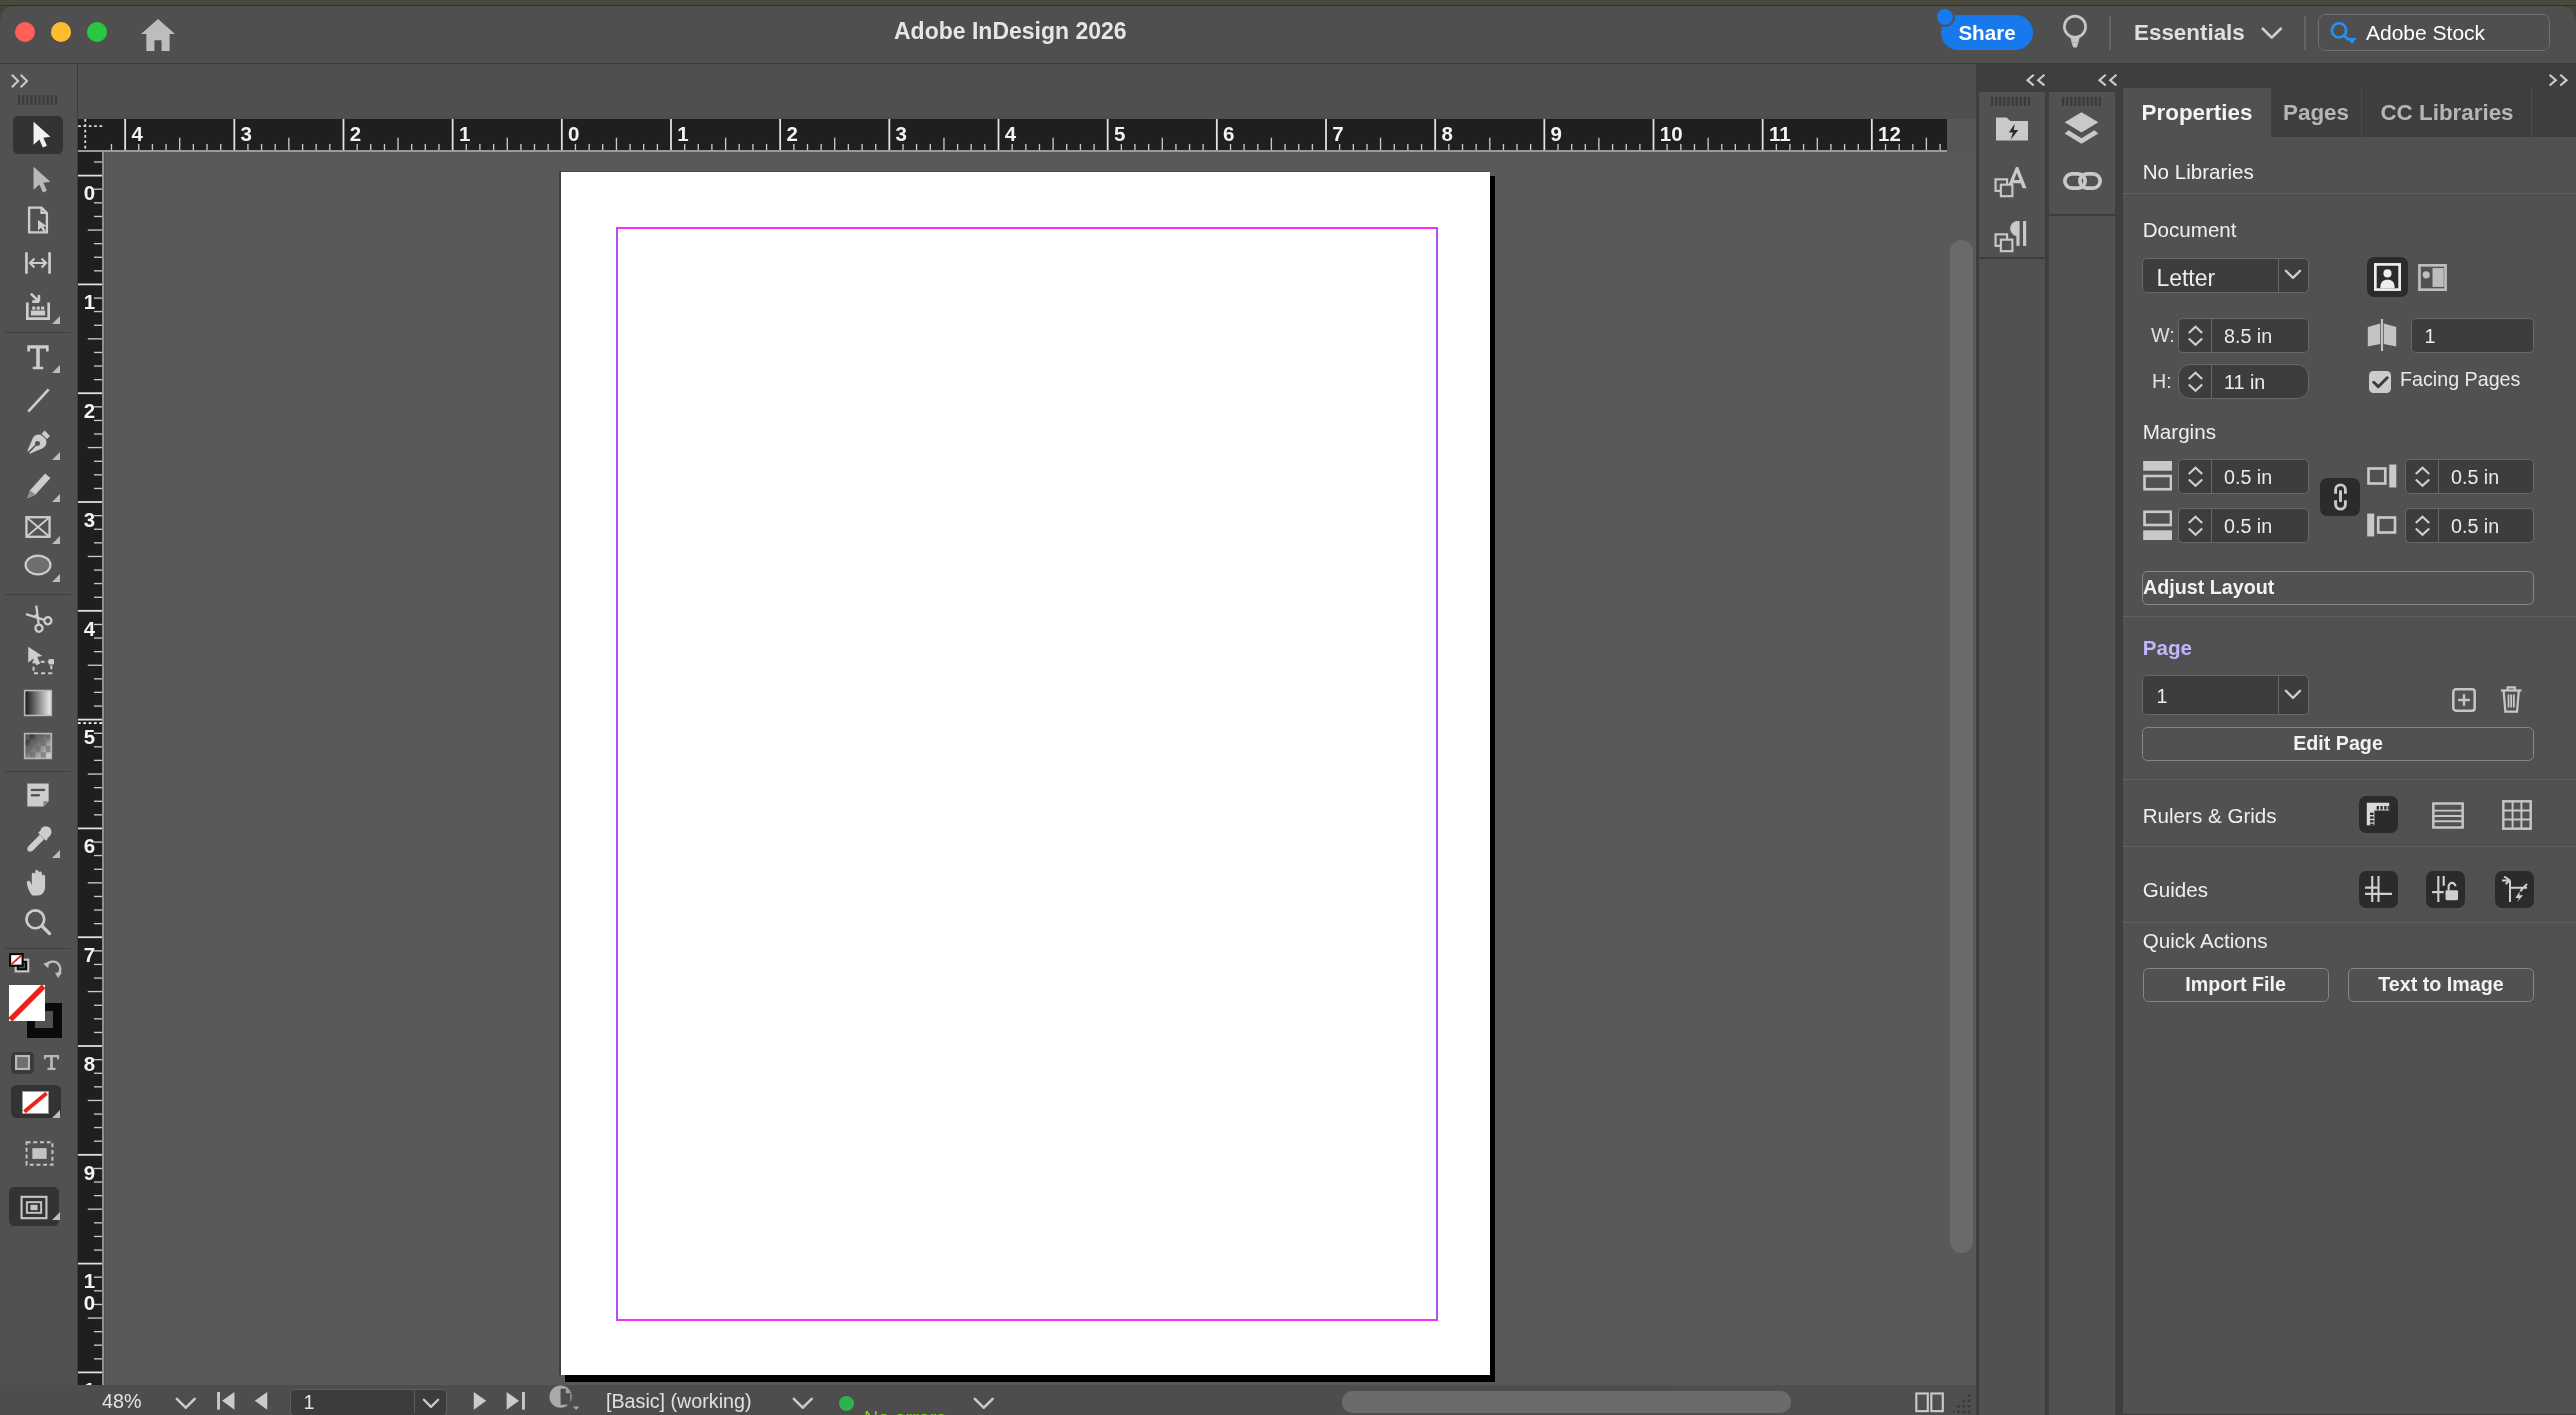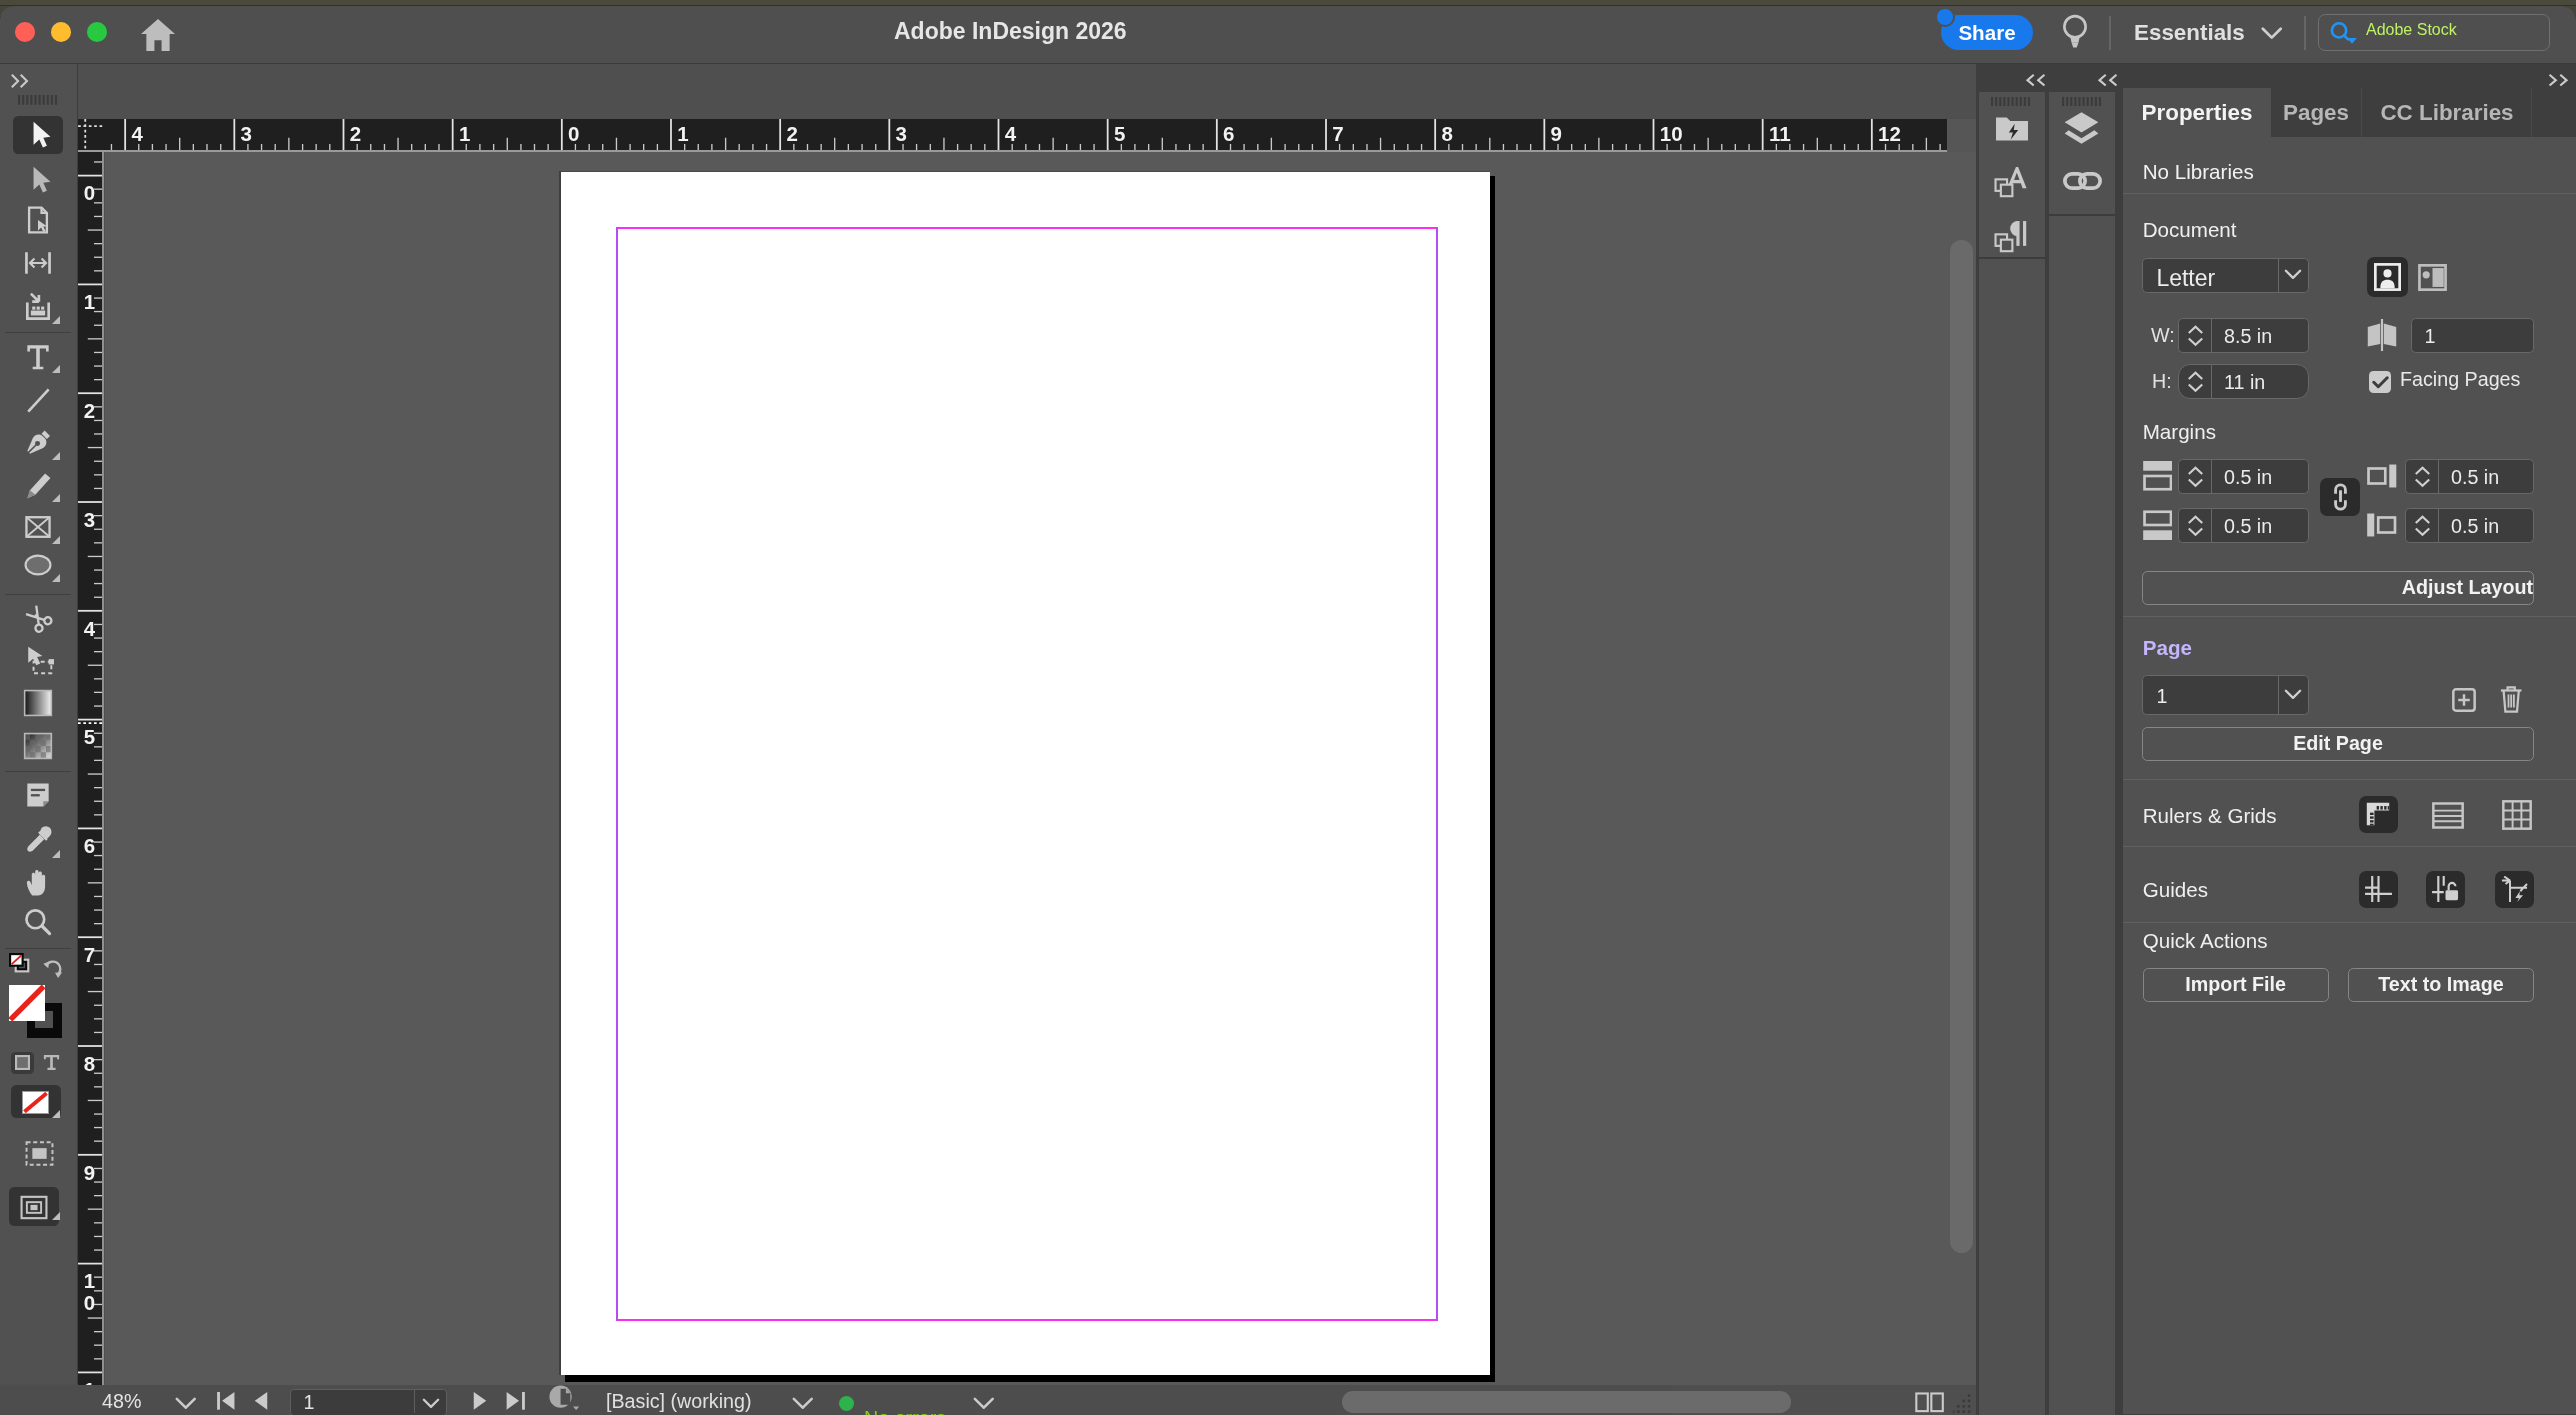--- a/index.html
+++ b/index.html
@@ -36,21 +36,21 @@
   <svg class="abs" style="left:2261px;top:26px" width="21.5" height="14.3" viewBox="0 0 24 16">
         <path d="M2 3 L12 13 L22 3" fill="none" stroke="#cfcfcf" stroke-width="3" stroke-linecap="round" stroke-linejoin="round"></path>
       </svg>
   <div class="abs" style="left:2304px;top:16px;width:1.8px;height:34px;background:#666666"></div>
   <div class="abs" style="left:2318px;top:14.3px;width:232px;height:37px;border:1.8px solid #707070;border-radius:7.2px">
     <svg class="abs" style="left:9.8px;top:5.4px" width="29" height="25" viewBox="0 0 32 28">
       <circle cx="11" cy="10.5" r="8" fill="none" stroke="#2293f5" stroke-width="3"></circle>
       <line x1="16.5" y1="16" x2="21" y2="20.5" stroke="#2293f5" stroke-width="3" stroke-linecap="round"></line>
       <path d="M20 19 L31 19 L25.5 25.5 Z" fill="#2293f5"></path>
     </svg>
-    <div class="abs" style="left:47px;top:5.4px;font-size:16px;color:#bef264;white-space:nowrap">Adobe Stock</div>
+    <div class="abs" style="left:47px;top:5.4px;font-size:21px;color:#ffffff;white-space:nowrap">Adobe Stock</div>
   </div>
 </div>
 
 
 <div class="abs" style="left:0;top:64px;width:78px;height:1320px;background:#515151;border-right:1.8px solid #3c3c3c">
   <svg class="abs" style="left:9px;top:9px" width="27" height="16" viewBox="0 0 30 18">
         <path d="M3 2 L10 9 L3 16 M13 2 L20 9 L13 16" fill="none" stroke="#c9c9c9" stroke-width="2.4"></path>
       </svg>
   <svg class="abs" style="left:18px;top:31px" width="41" height="9.8" viewBox="0 0 46 11">
         <rect x="0.0" y="0" width="2.4" height="11" fill="#3b3b3b"></rect>
@@ -770,21 +770,21 @@
   <rect x="0" y="4" width="8" height="26" fill="#c9c9c9"></rect>
   <rect x="12.5" y="8.5" width="19" height="17" fill="none" stroke="#c9c9c9" stroke-width="3"></rect>
 </svg>
           <div class="abs" style="left:282px;top:371px;width:129px;height:35px;background:#3d3d3d;border:0.9px solid #686868;border-radius:4.5px">
       <div class="abs" style="left:32px;top:0;width:1.3px;height:33px;background:#686868"></div>
       <svg class="abs" style="left:7.2px;top:6.3px" width="19" height="21.5" viewBox="0 0 21 24">
               <path d="M3 9 L10.5 2 L18 9 M3 15 L10.5 22 L18 15" fill="none" stroke="#cfcfcf" stroke-width="2.4"></path>
             </svg>
       <div class="abs" style="left:45px;top:6.3px;font-size:19.7px;color:#ececec">0.5 in</div>
     </div>
-          <div class="abs" style="left:19px;top:434px;width:392px;height:34px;border:1.8px solid #868686;border-radius:5.4px;font-size:19.7px;font-weight:bold;color:#f2f2f2;text-align:right;line-height:31px">Adjust Layout</div>
+          <div class="abs" style="left:19px;top:434px;width:392px;height:34px;border:1.8px solid #868686;border-radius:5.4px;font-size:19.7px;font-weight:bold;color:#f2f2f2;text-align:left;line-height:31px">Adjust Layout</div>
           <div class="abs" style="left:0;top:479px;width:453px;height:1.3px;background:#606060"></div>
           <div class="abs" style="left:19.7px;top:499px;font-size:20.6px;font-weight:bold;color:#c4b5fd">Page</div>
           <div class="abs" style="left:19px;top:538px;width:167px;height:40px;background:#3d3d3d;border:0.9px solid #686868;border-radius:4.5px">
       <div class="abs" style="left:13.4px;top:9px;font-size:19.7px;color:#ececec">1</div>
       <div class="abs" style="left:135px;top:0;width:1.3px;height:38px;background:#686868"></div>
       <svg class="abs" style="left:141px;top:12.5px" width="18" height="10.7" viewBox="0 0 20 12">
               <path d="M2 2 L10 10 L18 2" fill="none" stroke="#cfcfcf" stroke-width="2.6" stroke-linecap="round"></path>
             </svg>
     </div>
           <svg class="abs" style="left:329px;top:551px" width="24" height="24" viewBox="0 0 27 27">

